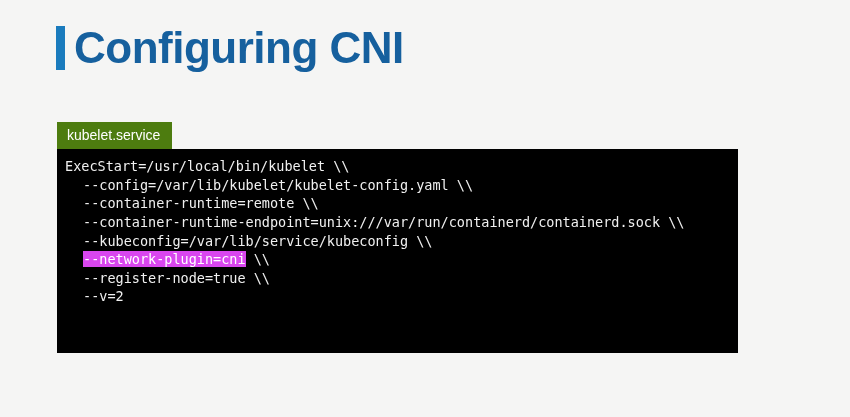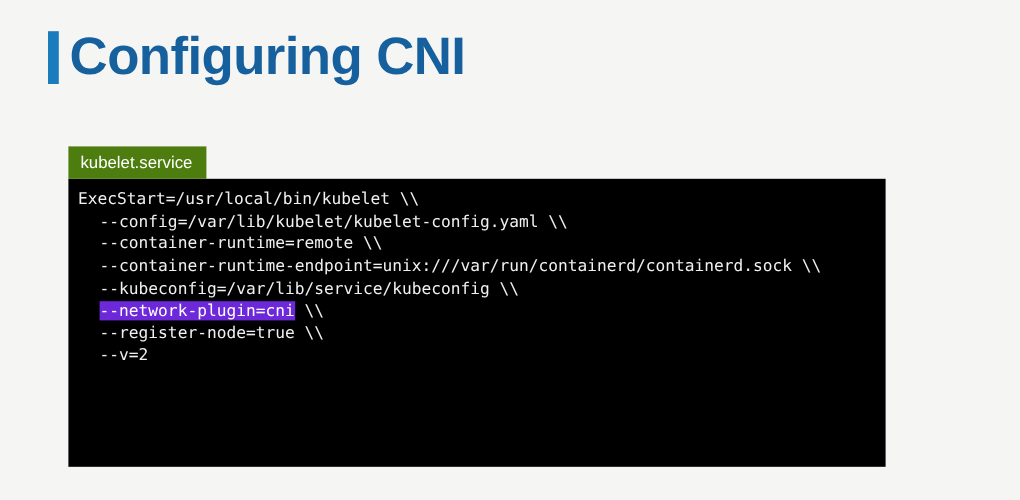--- a/index.html
+++ b/index.html
@@ -11,21 +11,21 @@
     height: 417px;
     background: #f5f5f4;
     font-family: "Liberation Sans", sans-serif;
     overflow: hidden;
     position: relative;
   }
 
   
   .title-row {
     position: absolute;
-    left: 40px;
+    left: 56px;
     top: 18px;
     display: flex;
     align-items: center;
     height: 60px;
   }
   .title-accent {
     width: 9px;
     height: 44px;
     background: #1a7bbd;
     margin-right: 9px;
@@ -52,38 +52,38 @@
     background: #4d7c0f;
     color: #ffffff;
     font-size: 14px;
     font-family: "Liberation Sans", sans-serif;
     padding: 4px 12px 5px 10px;
     line-height: 1.3;
   }
   .code-body {
     background: #000000;
     width: 681px;
-    height: 240px;
+    height: 204px;
     box-sizing: border-box;
     padding: 8px 0 0 8px;
     overflow: hidden;
   }
   .code-line {
     font-family: "DejaVu Sans Mono", "Liberation Mono", monospace;
     font-size: 13.5px;
     line-height: 18.6px;
     color: #f0f0f0;
     white-space: pre;
     letter-spacing: 0px;
   }
   .code-line.indent {
     padding-left: 18px;
   }
   .hl {
-    background: #6d28d9;
+    background: #d946ef;
     color: #ffffff;
   }
 </style>
 </head>
 <body>
 
 <div class="title-row">
   <div class="title-accent"></div>
   <div class="title-text">Configuring CNI</div>
 </div>

